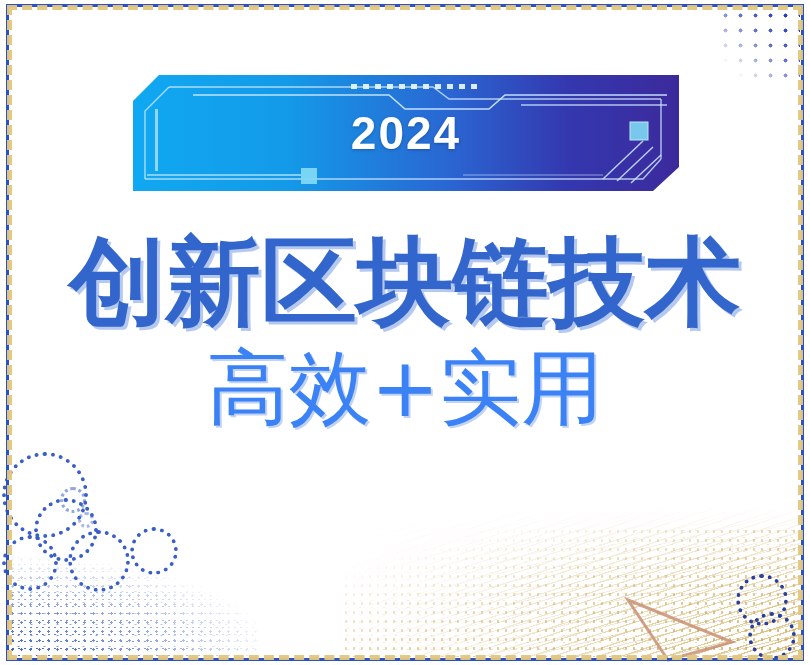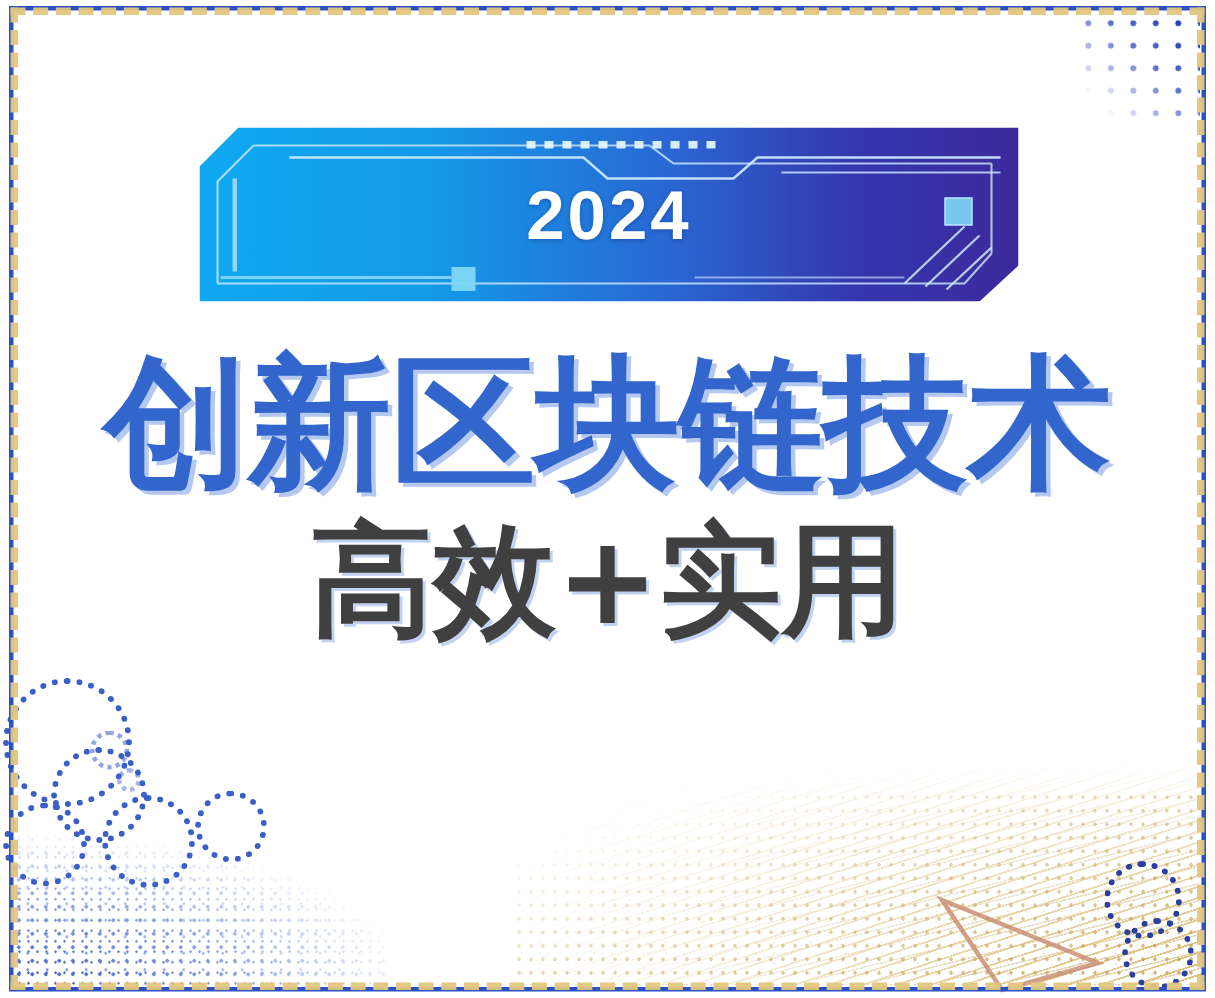--- a/index.html
+++ b/index.html
@@ -123,21 +123,21 @@
     position:absolute;
     left:620px; top:592px;
     width:120px; height:70px;
     z-index:5;
     overflow:visible;
   }
 
   
   .banner-wrap{
     position:absolute;
-    left:133px; top:85px;
+    left:133px; top:75px;
     width:546px; height:116px;
     z-index:8;
   }
   .banner-svg{ display:block; width:546px; height:116px; }
 
   .banner-year{
     position:absolute;
     left:0; top:0; width:546px; height:116px;
     display:flex; align-items:center; justify-content:center;
     color:#ffffff;
@@ -165,22 +165,22 @@
     color:#3366cc;
     letter-spacing:0px;
     text-shadow:3px 3px 0 rgba(120,155,225,.55);
     white-space:nowrap;
   }
   .title-sub{
     margin-top:14px;
     font-family:"DejaVu Sans","Liberation Sans",sans-serif;
     font-size:82px;
     line-height:1.02;
-    font-weight:bold;
-    color:#404040;
+    font-weight:normal;
+    color:#3b82f6;
     letter-spacing:0px;
     text-shadow:2px 2px 0 rgba(120,155,225,.45);
     white-space:nowrap;
   }
 </style>
 </head>
 <body>
 
 <div class="poster">
 

